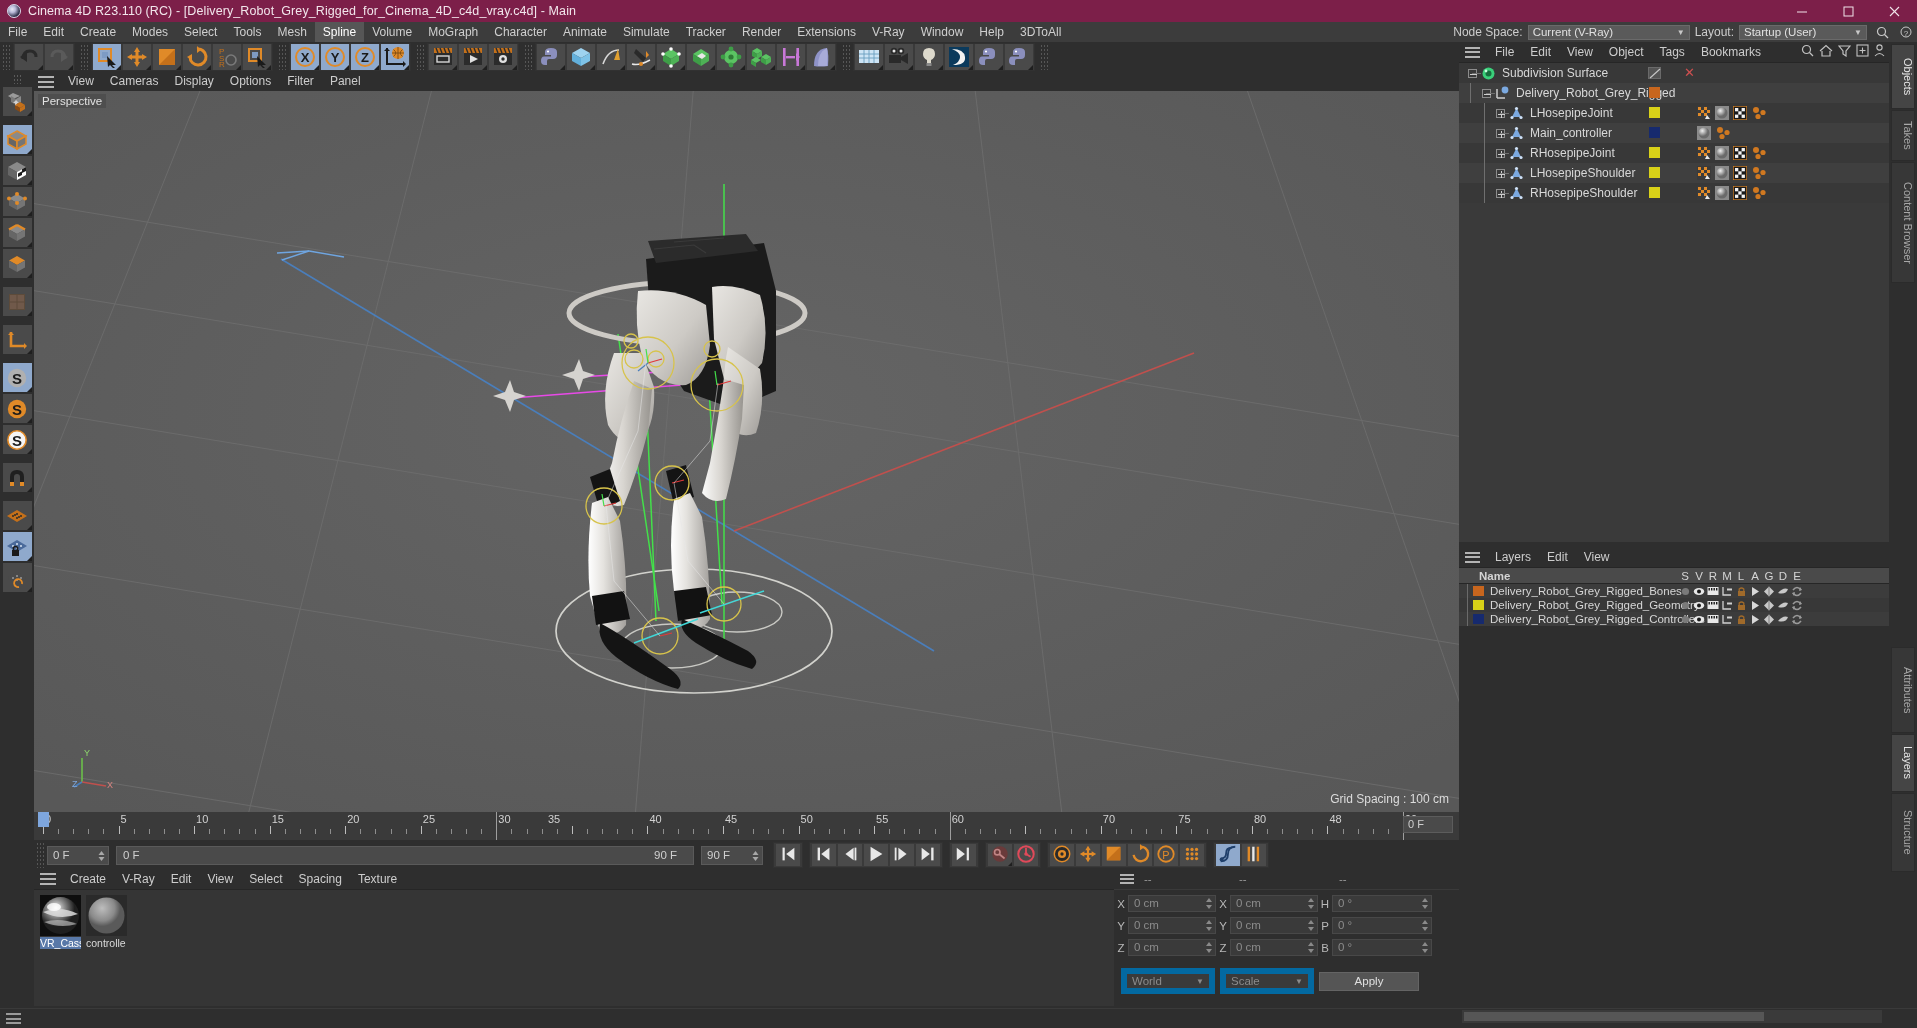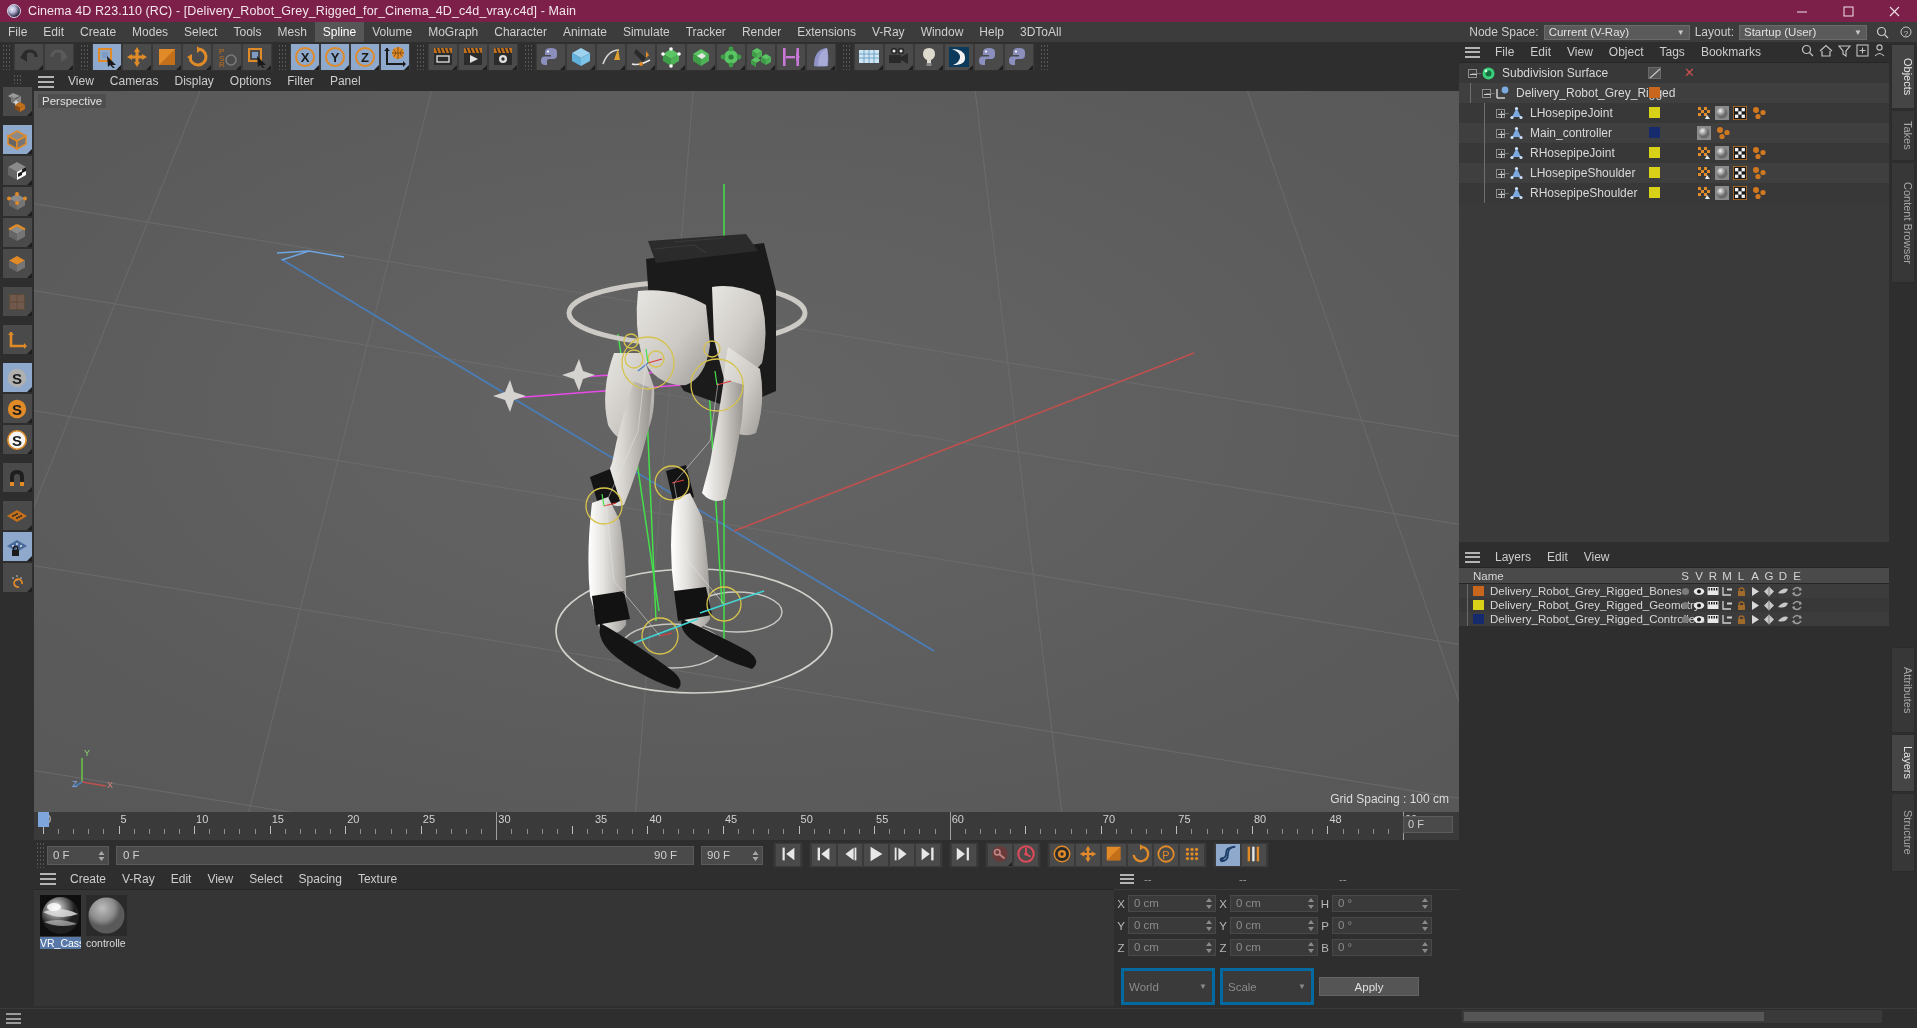--- a/index.html
+++ b/index.html
@@ -141,21 +141,21 @@
   .dot{ width:4px;height:4px;border-radius:50%; }
   .tagbox{ position:absolute; width:14px;height:14px; }
   .layerspanel{
     position:absolute; left:0; top:500px; width:430px; height:70px;
   }
   .lp-menu{ height:20px; display:flex; align-items:center; padding-left:6px; background:#2e2e2e;}
   .lp-head{
     height:17px; background:#4a4a4a; display:flex; align-items:center;
     border-top:1px solid #262626; border-bottom:1px solid #262626; font-size:11.5px; color:#d4d4d4;
   }
-  .lp-head .nm{ padding-left:14px; width:219px; }
+  .lp-head .nm{ padding-left:20px; width:219px;font-weight:bold; }
   .lp-head .c{ width:14px; text-align:center; }
   .lrow{ height:14px; display:flex; align-items:center; font-size:11.5px; position:relative;}
   .lrow:nth-child(odd){background:#3c3c3c;}
   .lrow:nth-child(even){background:#383838;}
   .lcolor{ width:11px;height:10px; margin-left:14px; margin-right:6px; flex:none; }
   .lname{ color:#d6d6d6; white-space:nowrap; }
   .lcells{ position:absolute; left:219px; top:0; height:14px; display:flex; }
   .lcell{ width:14px; height:14px; display:flex;align-items:center;justify-content:center;}
 
   
@@ -229,21 +229,21 @@
   .cm-grid{ position:absolute; left:0; top:20px; width:345px; padding:4px 0 0 0;
             border-top:1px solid #3a3a3a;}
   .cm-row{ display:flex; align-items:center; height:19px; margin-bottom:3px; }
   .cm-lab{ width:14px; text-align:center; font-size:11.5px; color:#b9b9b9; }
   .cm-inp{ width:88px; height:17px; background:#3a3a3a; border:1px solid #484848;
            font-size:11.5px; color:#8b8b8b; padding-left:5px; line-height:15px; position:relative;}
   .cm-inp .sp{ position:absolute; right:2px; top:1px; width:8px;height:13px;
            display:flex;flex-direction:column;justify-content:space-between;}
   .cm-wide{ width:100px; }
   .cm-row2{ display:flex; align-items:center; gap:5px; padding-left:7px; margin-top:2px;}
-  .cm-sel{ width:94px;height:37px;background:#3a3a3a;border:3px solid #0369a1;
+  .cm-sel{ width:94px;height:26px;background:#3a3a3a;border:6px solid #0369a1;
            font-size:11.5px;color:#8b8b8b; display:flex;align-items:center;padding:0 5px;}
   .cm-sel .cv{flex:1;}
   .cm-apply{ width:100px;height:19px;background:#555;border:1px solid #646464;
            font-size:11.5px;color:#e0e0e0; display:flex;align-items:center;justify-content:center;}
 
   .statusbar{
     position:absolute; left:0; top:1008px; width:1917px; height:20px; background:#2e2e2e;
     display:flex; align-items:center; padding-left:6px; border-top:1px solid #3a3a3a;
   }
   .sb-ham{width:15px;height:11px;display:flex;flex-direction:column;justify-content:space-between;}
@@ -297,21 +297,21 @@
         <div class="menuitem">Tracker</div>
         <div class="menuitem">Render</div>
         <div class="menuitem">Extensions</div>
         <div class="menuitem">V-Ray</div>
         <div class="menuitem">Window</div>
         <div class="menuitem">Help</div>
         <div class="menuitem">3DToAll</div>
       </div>
     <div class="mb-right">
       <span class="lbl">Node Space:</span>
-      <div class="combo" style="width:146px;">
+      <div class="combo" style="width:162px;">
         <span class="cv">Current (V-Ray)</span>
         <span class="chev">▼</span>
       </div>
       <span class="lbl">Layout:</span>
       <div class="combo" style="width:128px;">
         <span class="cv">Startup (User)</span>
         <span class="chev">▼</span>
       </div>
       <div style="width:20px;display:flex;justify-content:center;">
         <svg width="13" height="13">
@@ -1073,21 +1073,21 @@
         <div class="tl-tick" style="left: 1329.78px;"></div>
         <div class="tl-tick" style="left: 1344.89px;"></div>
         <div class="tl-tickmaj" style="left: 1360px;"></div>
         <div class="tl-lbl" style="left: 0px;">0</div>
         <div class="tl-lbl" style="left: 75.5556px;">5</div>
         <div class="tl-lbl" style="left: 151.111px;">10</div>
         <div class="tl-lbl" style="left: 226.667px;">15</div>
         <div class="tl-lbl" style="left: 302.222px;">20</div>
         <div class="tl-lbl" style="left: 377.778px;">25</div>
         <div class="tl-lbl" style="left: 453.333px;">30</div>
-        <div class="tl-lbl" style="left: 550px;">35</div>
+        <div class="tl-lbl" style="left: 503px;">35</div>
         <div class="tl-lbl" style="left: 604.444px;">40</div>
         <div class="tl-lbl" style="left: 680px;">45</div>
         <div class="tl-lbl" style="left: 755.556px;">50</div>
         <div class="tl-lbl" style="left: 831.111px;">55</div>
         <div class="tl-lbl" style="left: 906.667px;">60</div>
         <div class="tl-lbl" style="left: 982.222px; margin-top: 48px;">65</div>
         <div class="tl-lbl" style="left: 1057.78px;">70</div>
         <div class="tl-lbl" style="left: 1133.33px;">75</div>
         <div class="tl-lbl" style="left: 1208.89px;">80</div>
         <div class="tl-lbl" style="left: 1284.44px;">48</div>

